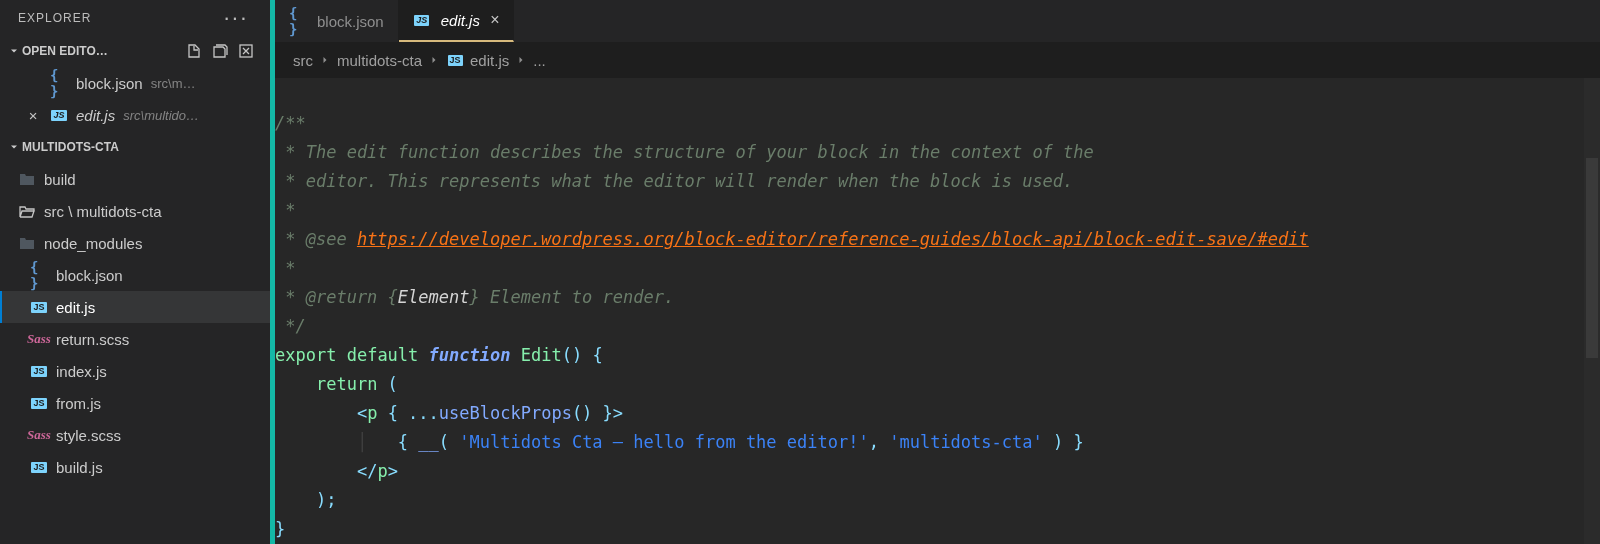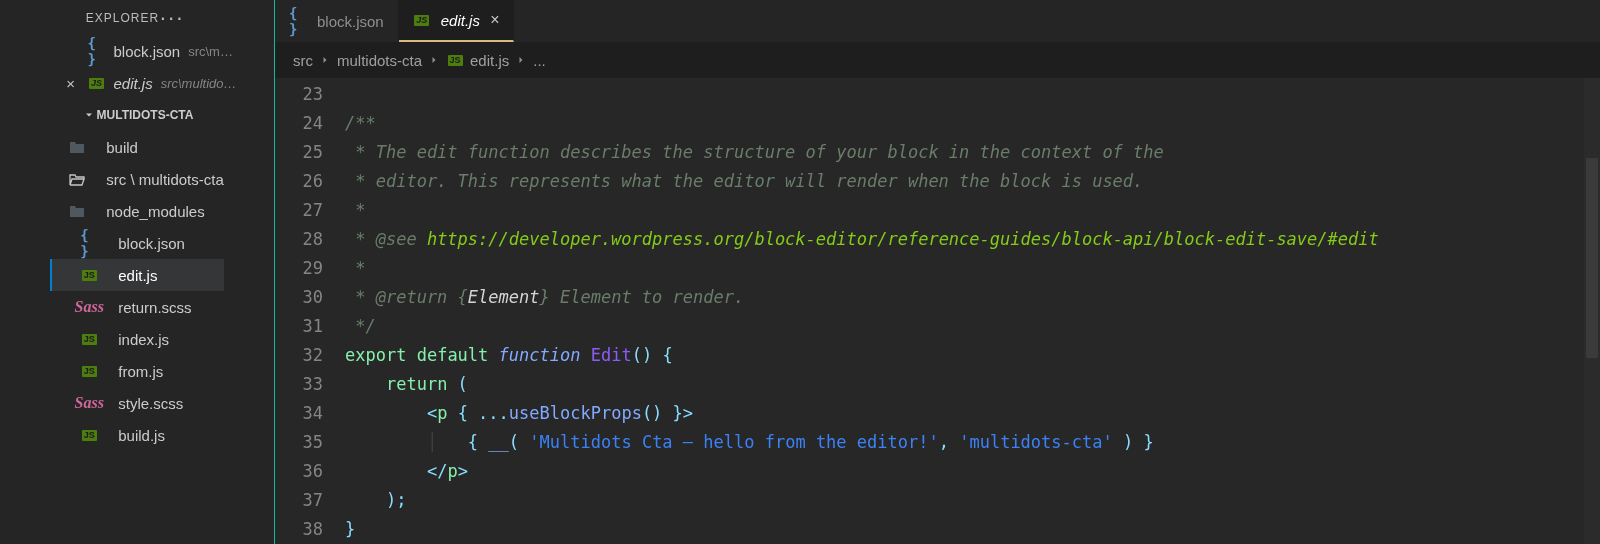--- a/index.html
+++ b/index.html
@@ -12,22 +12,21 @@
     font-size: 14px;
   }
 
   
   .sidebar {
     width: 275px;
     background: #252526;
     display: flex;
     flex-direction: column;
     height: 544px;
-    border-right: 1px solid #14b8a6;
-    align-items: center;
+    border-right: 5px solid #14b8a6;
   }
   .sidebar-header {
     height: 35px;
     padding: 0 18px;
     display: flex;
     align-items: center;
     justify-content: space-between;
     font-size: 12px;
     letter-spacing: 1px;
     color: #bcbcbc;
@@ -60,28 +59,28 @@
     padding-left: 24px; gap: 8px; font-size: 15px;
     cursor: pointer;
   }
   .editor-item.modified { font-style: italic; }
   .editor-item .close { width:18px; text-align:center; color:#c5c5c5; }
   .editor-item .fname { color: #cccccc; }
   .editor-item .fpath { color: #858585; font-size: 13px; white-space: nowrap; overflow: hidden; text-overflow: ellipsis; flex:1; }
 
   .file-icon { width: 18px; height: 18px; display:inline-flex; align-items:center; justify-content:center; }
   .ico-braces { color:#6098d0; font-weight:700; font-size:14px; font-family: monospace; }
-  .ico-js { background:#4d7c0f; color:#1b1b1b; font-size:9px; font-weight:700; padding:1px 2px; border-radius:1px; line-height:1; }
-  .ico-sass { color:#cd6799; font-size:16px; font-style: italic; font-weight:700; font-family: serif; }
+  .ico-js { background:#7dd3fc; color:#1b1b1b; font-size:9px; font-weight:700; padding:1px 2px; border-radius:1px; line-height:1; }
+  .ico-sass { color:#cd6799; font-size:13px; font-style: italic; font-weight:700; font-family: serif; }
   .ico-folder svg { width:16px; height:14px; fill:#4f575f; }
   .ico-folder-open svg { width:16px; height:14px; fill:none; stroke:#c5c5c5; stroke-width:1.3; }
 
   .tree-item {
     display:flex; align-items:center; height:32px;
-    gap:20px; font-size:15px; cursor:pointer;
+    gap:8px; font-size:15px; cursor:pointer;
     padding-left: 18px;
   }
   .tree-item.indent1 { padding-left: 30px; }
   .tree-item .fname { color:#cccccc; }
   .tree-item.active {
     background: rgba(90,93,94,0.31);
     border-left: 2px solid #007fd4;
     padding-left: 28px;
   }
   .tree-item.active .fname { color:#ffffff; }
@@ -162,39 +161,65 @@
     text-align: right;
     color: #858585;
     padding-right: 22px;
     user-select: none;
   }
   .gutter .ln { height: 29px; }
   .src { flex:1; white-space: pre; color:#d4d4d4; }
   .src .line { height: 29px; }
 
   .c-grey { color:#6a7d6a; font-style: italic; }
-  .c-link { color:#84cc16; font-style: italic; }
+  .c-link { color:#f97316; font-style: italic; text-decoration: underline; }
   .c-type { color:#d4d4d4; font-style: italic; }
   .c-red { color:#86efac; }
-  .c-blue { color:#82aaff; font-style: italic; }
-  .c-yellow { color:#8b5cf6; }
+  .c-blue { color:#82aaff; font-style: italic; font-weight: bold; }
+  .c-yellow { color:#86efac; }
   .c-punc { color:#89ddff; }
   .c-prop { color:#82aaff;margin-top:48px; }
   .c-str { color:#3b82f6; }
   .c-guide { color:#404040; }
 </style>
 </head>
 <body>
 
 <div class="sidebar">
   <div class="sidebar-header">
     <span>EXPLORER</span>
     <span class="dots">···</span>
   </div>
 
+  <div class="section-hdr">
+    <span class="twisty">
+      <svg viewBox="0 0 16 16">
+          <path d="M4 6l4 4 4-4z"></path>
+        </svg>
+    </span>
+    <span class="label">OPEN EDITO…</span>
+    <span class="actions">
+      <span class="action-icon">
+          <svg viewBox="0 0 16 16">
+            <path d="M3 2h6l4 4v8H3z M8 3v4h4"></path>
+          </svg>
+        </span>
+      <span class="action-icon">
+          <svg viewBox="0 0 16 16">
+            <path d="M2 4h9l2 2v8H2z M4 2h9l2 2v8"></path>
+          </svg>
+        </span>
+      <span class="action-icon">
+          <svg viewBox="0 0 16 16">
+            <rect x="2" y="2" width="12" height="12"></rect>
+            <path d="M5 5l6 6M11 5l-6 6"></path>
+          </svg>
+        </span>
+    </span>
+  </div>
   <div class="open-editors" id="open-editors-list">
       <div class="editor-item">
         <span class="close"></span>
         <span class="file-icon ico-braces">{ }</span>
         <span class="fname">block.json</span>
         <span class="fpath">src\m…</span>
       </div>
       <div class="editor-item modified">
         <span class="close">×</span>
         <span class="file-icon">
@@ -304,38 +329,20 @@
         <span class="ico-js">JS</span>
       </span>
       <span class="crumb">edit.js</span>
       <span class="sep"><svg viewBox="0 0 16 16">
           <path d="M6 4l4 4-4 4z"></path>
         </svg></span>
       <span class="crumb">...</span>
     </div>
   <div class="editor-area">
     <div class="code">
-      <div class="gutter" id="gutter">
-          <div class="ln">23</div>
-          <div class="ln">24</div>
-          <div class="ln">25</div>
-          <div class="ln">26</div>
-          <div class="ln">27</div>
-          <div class="ln">28</div>
-          <div class="ln">29</div>
-          <div class="ln">30</div>
-          <div class="ln">31</div>
-          <div class="ln">32</div>
-          <div class="ln">33</div>
-          <div class="ln">34</div>
-          <div class="ln">35</div>
-          <div class="ln">36</div>
-          <div class="ln">37</div>
-          <div class="ln">38</div>
-        </div>
       <div class="src" id="src"><div class="line"></div><div class="line"><span class="c-grey">/**</span></div><div class="line"><span class="c-grey"> * The edit function describes the structure of your block in the context of the</span></div><div class="line"><span class="c-grey"> * editor. This represents what the editor will render when the block is used.</span></div><div class="line"><span class="c-grey"> *</span></div><div class="line"><span class="c-grey"> * @see </span><span class="c-link">https://developer.wordpress.org/block-editor/reference-guides/block-api/block-edit-save/#edit</span></div><div class="line"><span class="c-grey"> *</span></div><div class="line"><span class="c-grey"> * @return </span><span class="c-grey">{</span><span class="c-type">Element</span><span class="c-grey">}</span><span class="c-grey"> Element to render.</span></div><div class="line"><span class="c-grey"> */</span></div><div class="line"><span class="c-red">export</span> <span class="c-red">default</span> <span class="c-blue">function</span> <span class="c-yellow">Edit</span><span class="c-punc">() {</span></div><div class="line">    <span class="c-red">return</span><span class="c-punc"> (</span></div><div class="line">        <span class="c-punc">&lt;</span><span class="c-red">p</span><span class="c-punc"> { ...</span><span class="c-prop">useBlockProps</span><span class="c-punc">() }&gt;</span></div><div class="line">        <span class="c-guide">│</span>   <span class="c-punc">{ </span><span class="c-prop">__</span><span class="c-punc">( </span><span class="c-str">'Multidots Cta – hello from the editor!'</span><span class="c-punc">, </span><span class="c-str">'multidots-cta'</span><span class="c-punc"> ) }</span></div><div class="line">        <span class="c-punc">&lt;/</span><span class="c-red">p</span><span class="c-punc">&gt;</span></div><div class="line">    <span class="c-punc">);</span></div><div class="line"><span class="c-punc">}</span></div></div>
     </div>
     <div class="minimap"></div>
     <div class="scrollbar-v">
       <div class="scrollbar-thumb"></div>
     </div>
   </div>
 </div>
 
 </body></html>

